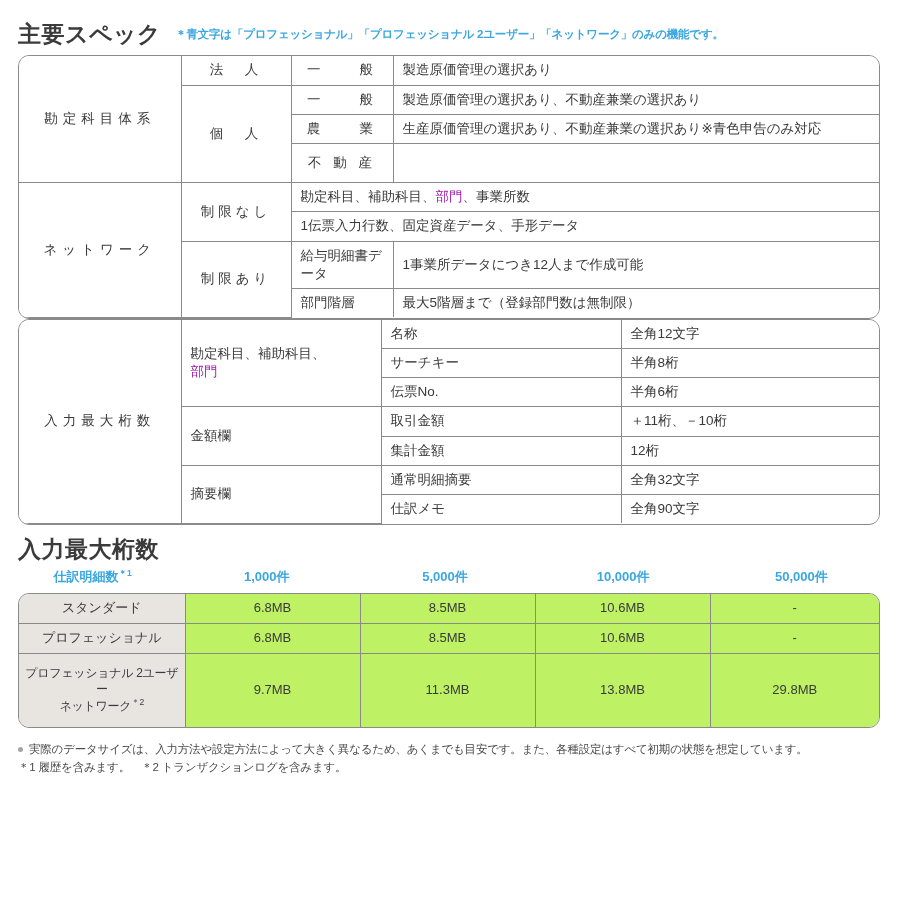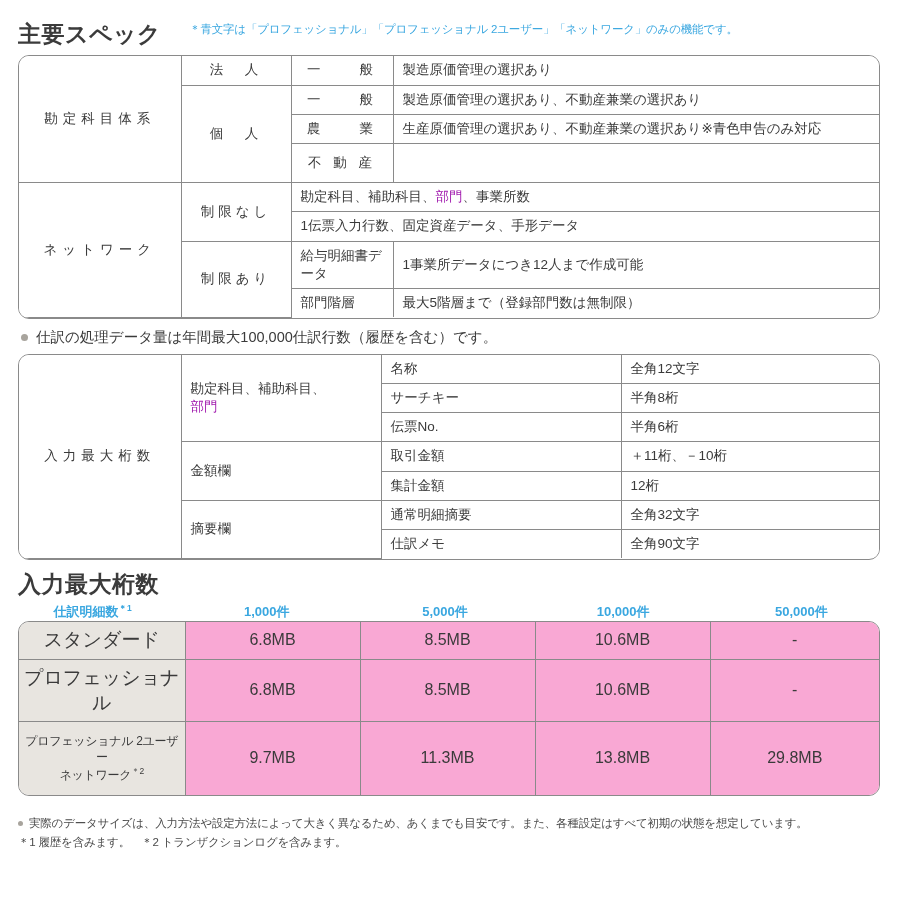--- a/index.html
+++ b/index.html
@@ -18,34 +18,34 @@
     position: relative;
     width: 900px;
     height: 900px;
     box-sizing: border-box;
     padding: 22px 20px 0 18px;
   }
 
   
   .section-head {
     display: flex;
-    align-items: flex-start;
-    gap: 28px;
+    align-items: center;
+    gap: 14px;
   }
   .section-title {
     font-size: 23px;
     font-weight: bold;
     color: #3b3b3b;
     letter-spacing: 0.5px;
     line-height: 1.1;
   }
   .section-note {
     font-size: 11.5px;
     color: #3aa7e0;
-    font-weight: normal;
+    font-weight: bold;
     letter-spacing: -0.2px;
     white-space: nowrap;
   }
 
   
   .tbl-wrap {
     border: 1.5px solid #8a8a8a;
     border-radius: 11px;
     overflow: hidden;
     background: #fff;
@@ -100,44 +100,44 @@
     background: #a8a49d;
     flex: 0 0 auto;
   }
 
   
   .colheads {
     display: flex;
     font-size: 13px;
     font-weight: bold;
     color: #3aa7e0;
-    margin-bottom: 0;
+    margin-bottom: 7px;
     gap: 21px;
   }
   .colheads > div { text-align: center; }
   .ch-0 { width: 166px; }
   .ch-n { width: 175px; }
   .sup { font-size: 8.5px; vertical-align: super; }
 
   table.vol { border-collapse: collapse; width: 100%; table-layout: fixed; }
   table.vol td {
     border-right: 1.2px solid #8a8a8a;
     border-bottom: 1.2px solid #8a8a8a;
-    font-size: 16px;
+    font-size: 13px;
     text-align: center;
     padding: 6px 4px;
     color: #3a3a3a;
-    background: #f9a8d4;
+    background: #bef264;
     line-height: 1.3;
   }
   table.vol tr:last-child td { border-bottom: none; }
   table.vol td:last-child { border-right: none; }
   table.vol td.plan {
     background: #e8e5e0;
-    font-size: 19px;
+    font-size: 13px;
   }
   table.vol td.plan.small { font-size: 12px; letter-spacing: -0.3px; }
 
   
   .foot {
     font-size: 11.5px;
     color: #4a4a4a;
     line-height: 1.6;
     letter-spacing: -0.2px;
   }
@@ -201,24 +201,20 @@
           <td class="subl">1事業所データにつき12人まで作成可能</td>
         </tr>
         <tr>
           <td class="subl blue">部門階層</td>
           <td class="subl blue">最大5階層まで（登録部門数は無制限）</td>
         </tr>
       </tbody>
     </table>
   </div>
 
-  <div class="bullet-line" style="margin:9px 0 7px 3px;">
-    <span class="bullet-dot"></span>
-    <span>仕訳の処理データ量は年間最大100,000仕訳行数（履歴を含む）です。</span>
-  </div>
 
   <div class="tbl-wrap">
     <table class="spec">
       <colgroup>
         <col style="width:162px">
         <col style="width:200px">
         <col style="width:240px">
         <col>
       </colgroup>
       <tbody>
@@ -300,21 +296,21 @@
           <td class="plan small" style="padding:12px 2px;"><span>プロフェッショナル 2ユーザー</span><br><span>ネットワーク</span><span class="sup">＊2</span></td>
           <td>9.7MB</td>
           <td>11.3MB</td>
           <td>13.8MB</td>
           <td>29.8MB</td>
         </tr>
       </tbody>
     </table>
   </div>
 
-  <div class="foot" style="margin-top:18px;">
+  <div class="foot" style="margin-top:12px;">
     <div class="foot-row">
       <span class="bullet-dot" style="width:5px;height:5px;"></span>
       <span>実際のデータサイズは、入力方法や設定方法によって大きく異なるため、あくまでも目安です。また、各種設定はすべて初期の状態を想定しています。</span>
     </div>
     <div>＊1 履歴を含みます。　＊2 トランザクションログを含みます。</div>
   </div>
 
 </div>
 
 </body></html>

